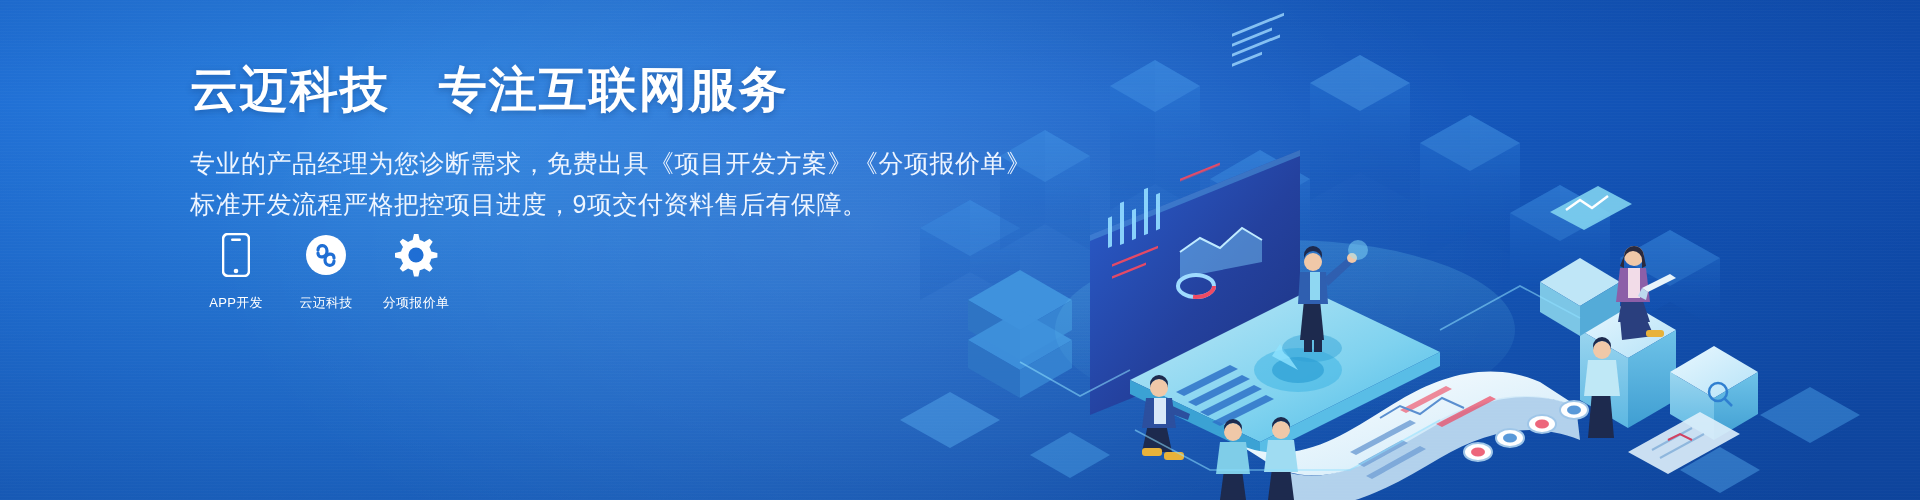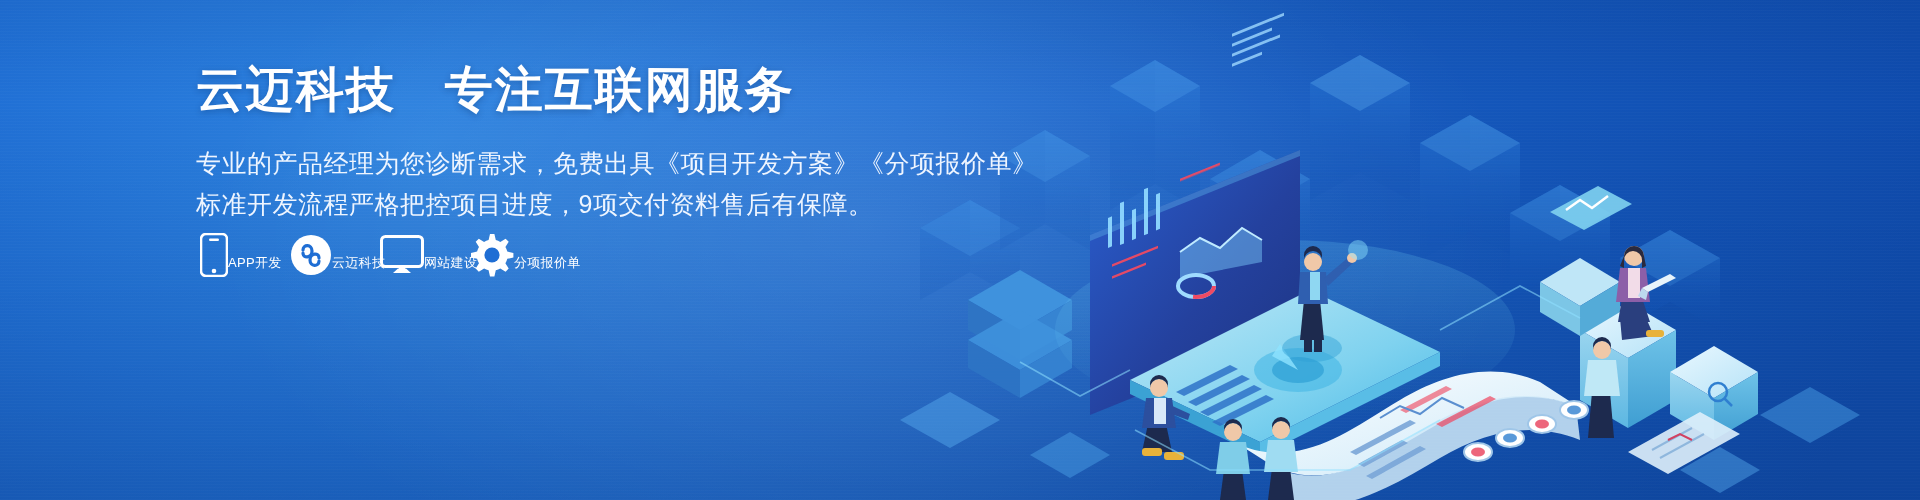--- a/index.html
+++ b/index.html
@@ -21,33 +21,33 @@
     opacity:.6;pointer-events:none;
   }
   .vig{
     position:absolute;inset:0;
     background:radial-gradient(ellipse 1200px 700px at 45% 45%, rgba(255,255,255,.10) 0%, rgba(255,255,255,0) 55%),
                linear-gradient(180deg, rgba(0,0,0,.04) 0%, rgba(0,0,0,0) 20%, rgba(0,0,0,.10) 100%);
     pointer-events:none;
   }
 
   
-  .content{position:absolute;left:196px;top:62px;width:700px;z-index:6;}
+  .content{position:absolute;left:190px;top:62px;width:700px;z-index:6;}
   .headline{
     font-size:48px;font-weight:bold;color:#ffffff;letter-spacing:2px;
     line-height:1.15;margin:0 0 26px 0;white-space:nowrap;
     text-shadow:0 2px 6px rgba(3,40,92,.30);
   }
   .headline .gap{display:inline-block;width:18px;}
   .sub{font-size:25px;color:#eef5ff;line-height:1.62;margin:0;letter-spacing:.5px;white-space:nowrap;}
   .sub .l2{display:block;}
 
   
   .icons{position:absolute;left:200px;top:232px;display:flex;align-items:flex-start;z-index:6;}
-  .svc{width:72px;display:flex;flex-direction:row;align-items:center;margin-right:18px;}
+  .svc{width:72px;display:flex;flex-direction:column;align-items:center;margin-right:18px;}
   .svc .glyph{height:46px;display:flex;align-items:center;justify-content:center;margin-bottom:16px;}
   .svc .cap{font-size:13px;color:#ffffff;white-space:nowrap;letter-spacing:.3px;}
   .svc svg{display:block;fill:#ffffff;}
 
   
   .art{position:absolute;left:880px;top:0;width:1040px;height:500px;z-index:4;}
   .art svg{display:block;}
 </style>
 </head>
 <body>
@@ -354,30 +354,20 @@
         <svg width="42" height="42" viewBox="0 0 42 42">
           <circle cx="21" cy="21" r="20" fill="#ffffff"></circle>
           <path d="M 13 16 C 13 10 22 10 22 17 C 22 24 13 25 13 19
                    M 29 27 C 29 33 20 33 20 26 C 20 19 29 18 29 24" fill="none" stroke="#1f6ed4" stroke-width="3.2" stroke-linecap="round"></path>
         </svg>
       </span>
       <span class="cap">云迈科技</span>
     </div>
 
 
-    <div class="svc">
-      <span class="glyph">
-        <svg width="44" height="40" viewBox="0 0 44 40">
-          <rect x="1.5" y="1.5" width="41" height="30" rx="4" ry="4" fill="none" stroke="#ffffff" stroke-width="3"></rect>
-          <rect x="19" y="31" width="6" height="5" fill="#ffffff"></rect>
-          <path d="M 13 38 L 31 38 L 26 33.5 L 18 33.5 Z" fill="#ffffff"></path>
-        </svg>
-      </span>
-      <span class="cap">网站建设</span>
-    </div>
 
     <div class="svc">
       <span class="glyph">
         <svg width="44" height="44" viewBox="0 0 44 44">
           <path d="M 22 0.5 L 26.4 0.5 L 27.8 6.6 A 16 16 0 0 1 32.3 8.5 L 37.6 5.2 L 40.7 8.3
                    L 37.4 13.6 A 16 16 0 0 1 39.3 18.1 L 45.4 19.5 L 45.4 23.9 L 39.3 25.3
                    A 16 16 0 0 1 37.4 29.8 L 40.7 35.1 L 37.6 38.2 L 32.3 34.9
                    A 16 16 0 0 1 27.8 36.8 L 26.4 42.9 L 22 42.9 L 20.6 36.8
                    A 16 16 0 0 1 16.1 34.9 L 10.8 38.2 L 7.7 35.1 L 11 29.8
                    A 16 16 0 0 1 9.1 25.3 L 3 23.9 L 3 19.5 L 9.1 18.1

